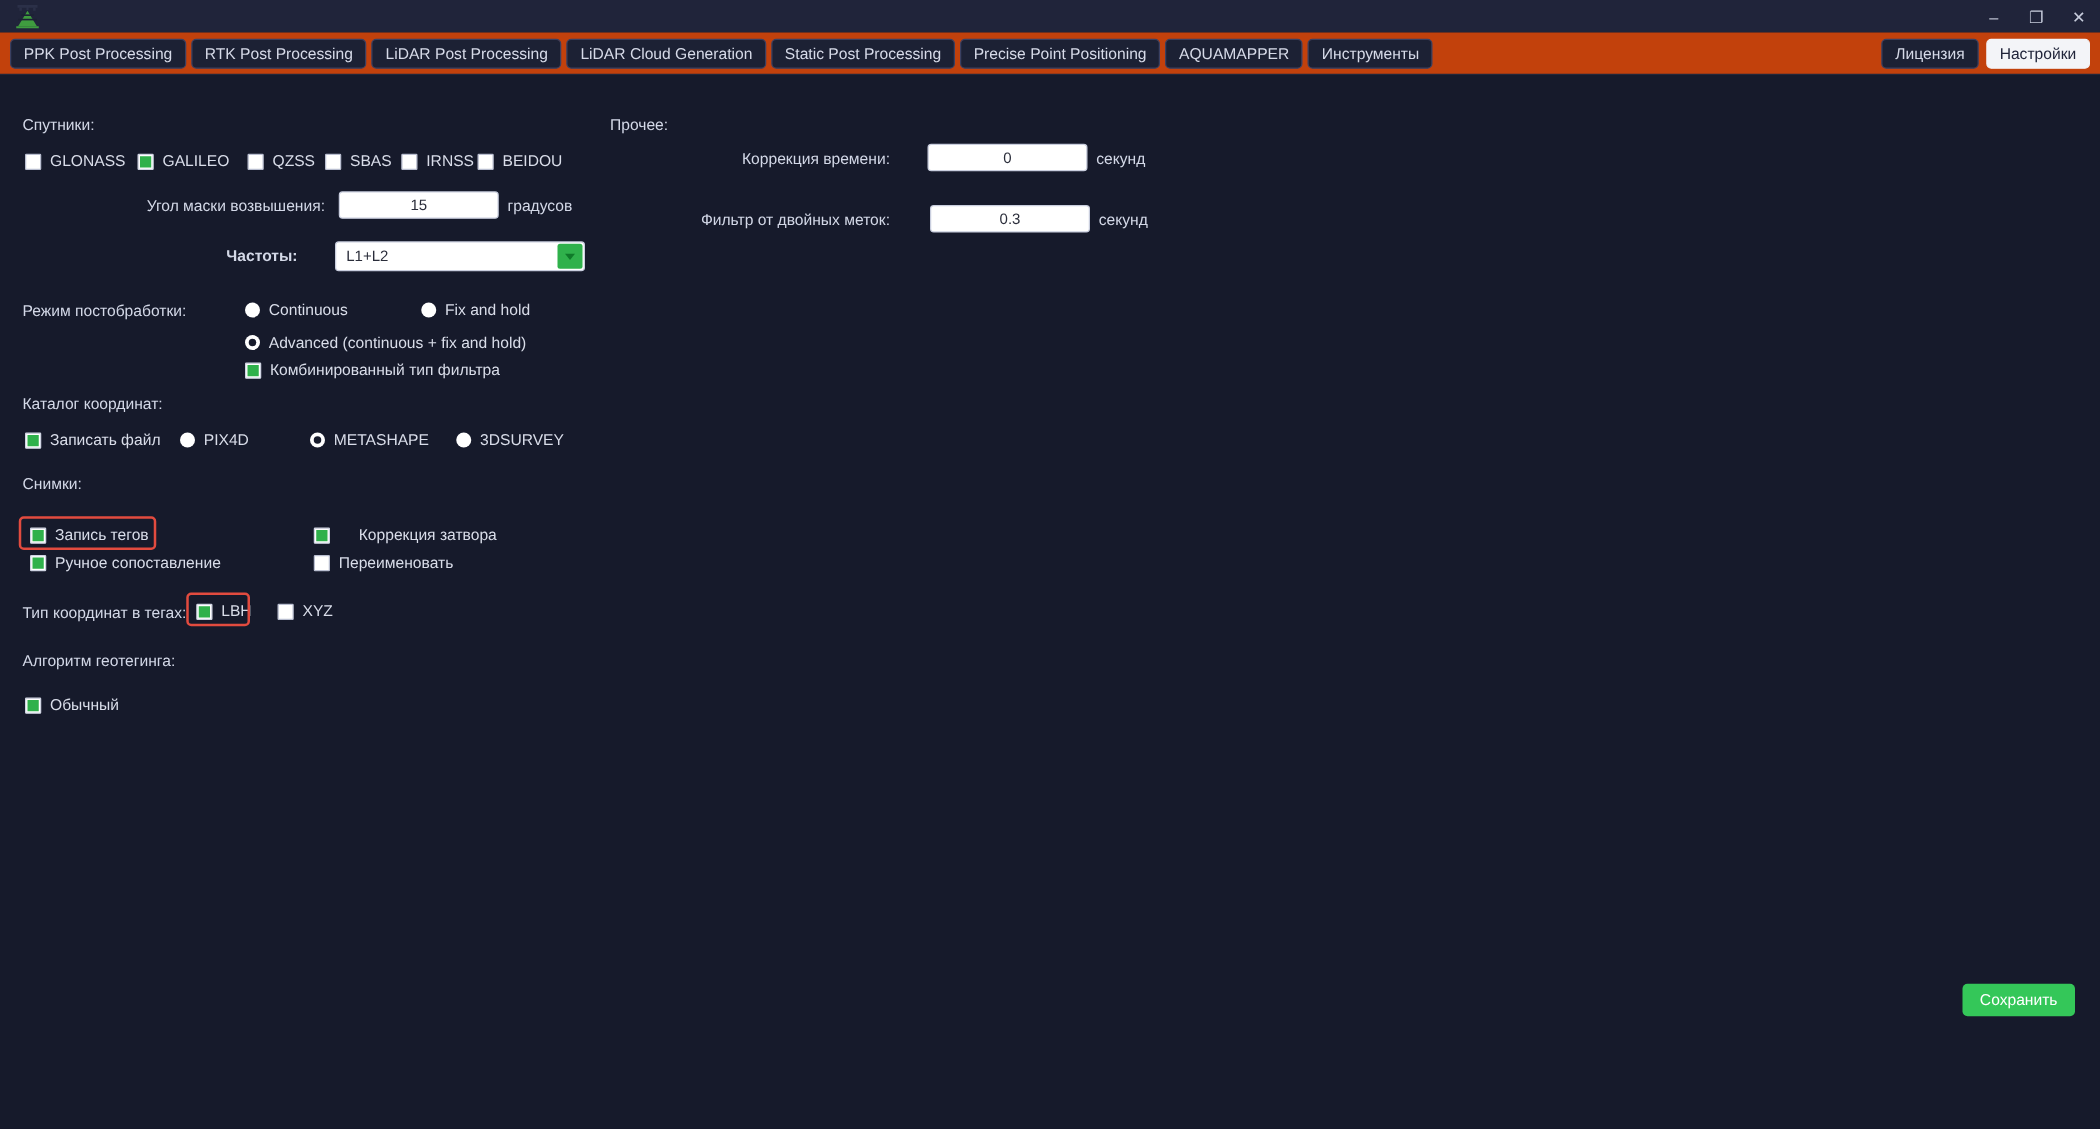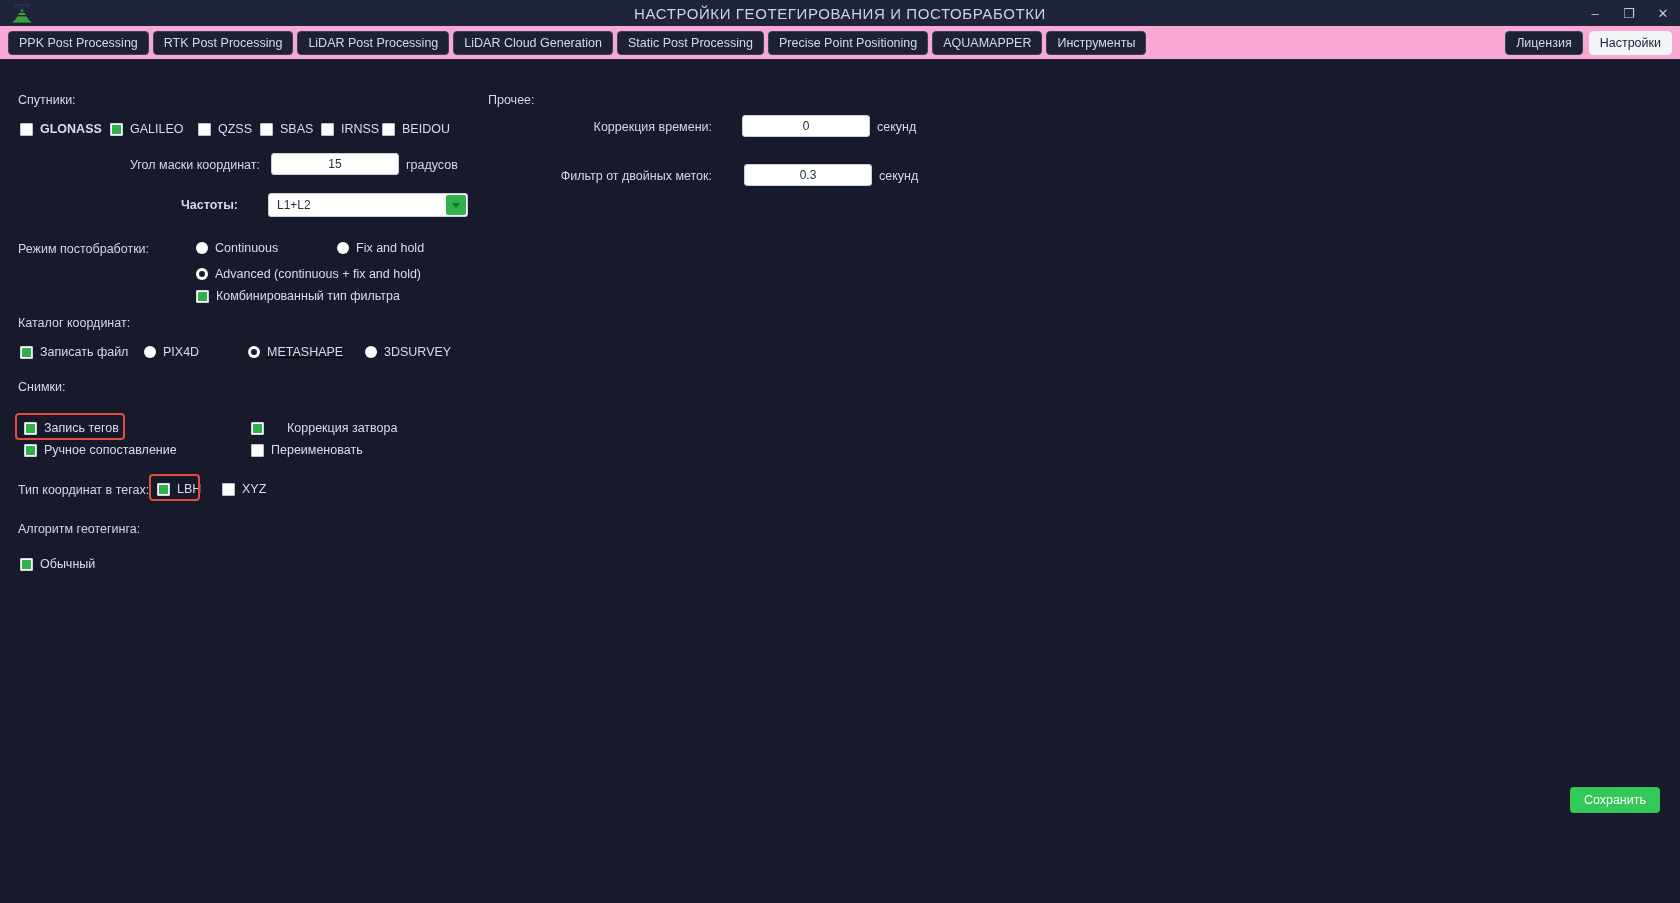--- a/index.html
+++ b/index.html
@@ -32,21 +32,21 @@
     display: flex; align-items: center;
   }
   .win-btn {
     width: 34px; height: 26px; display: flex; align-items: center; justify-content: center;
     color: #c6cbdb; font-size: 13px; line-height: 1; cursor: pointer;
   }
 
   
   .tabbar {
     position: relative; height: 34px; width: 100%;
-    background: #f9a8d4;
+    background: #c2410c;
     display: flex; align-items: center; padding: 0 8px;
     border-bottom: 1px solid #222739;
   }
   .tab {
     height: 24px; padding: 0 10px; margin-right: 4px;
     display: flex; align-items: center;
     border: 1px solid #3a4061; border-radius: 4px;
     background: #1c2134; color: #d6dae8; font-size: 12.5px;
     cursor: pointer; white-space: nowrap;
   }
@@ -165,21 +165,20 @@
         <rect x="3" y="2" width="16" height="2.2" fill="#2b3048"></rect>
         <rect x="4.5" y="4" width="2" height="2.6" fill="#2b3048"></rect>
         <rect x="15.5" y="4" width="2" height="2.6" fill="#2b3048"></rect>
         <rect x="10.2" y="2" width="1.6" height="4" fill="#2b3048"></rect>
         <polygon points="11,6.5 18.5,19 3.5,19" fill="#3f9c3f"></polygon>
         <rect x="3.5" y="13" width="15" height="1.3" fill="#1c2134"></rect>
         <rect x="6" y="9.5" width="10" height="1.3" fill="#1c2134"></rect>
         <rect x="2" y="19" width="18" height="1.6" fill="#3f9c3f"></rect>
       </svg>
     </div>
-    <div class="title-text">НАСТРОЙКИ ГЕОТЕГИРОВАНИЯ И ПОСТОБРАБОТКИ</div>
     <div class="win-controls">
       <div class="win-btn">–</div>
       <div class="win-btn">❐</div>
       <div class="win-btn close">✕</div>
     </div>
   </div>
 
   <div class="tabbar">
     <div class="tab">PPK Post Processing</div>
     <div class="tab">RTK Post Processing</div>
@@ -192,21 +191,21 @@
     <div class="tabbar-right">
       <div class="tab right">Лицензия</div>
       <div class="tab right active-light">Настройки</div>
     </div>
   </div>
 
   <div class="content">
 
     <div class="sec-label" style="left:18px; top:33px;">Спутники:</div>
 
-    <div class="opt" style="left:20px; top:62px;font-weight:bold;">
+    <div class="opt" style="left:20px; top:62px;">
       <span class="cb"></span>
       <span class="lbl">GLONASS</span>
     </div>
     <div class="opt" style="left:110px; top:62px;">
       <span class="cb on"></span>
       <span class="lbl">GALILEO</span>
     </div>
     <div class="opt" style="left:198px; top:62px;">
       <span class="cb"></span>
       <span class="lbl">QZSS</span>
@@ -217,21 +216,21 @@
     </div>
     <div class="opt" style="left:321px; top:62px;">
       <span class="cb"></span>
       <span class="lbl">IRNSS</span>
     </div>
     <div class="opt" style="left:382px; top:62px;">
       <span class="cb"></span>
       <span class="lbl">BEIDOU</span>
     </div>
 
-    <div class="field-label" style="left:20px; top:98px; width:240px;">Угол маски координат:</div>
+    <div class="field-label" style="left:20px; top:98px; width:240px;">Угол маски возвышения:</div>
     <div class="txtinput" style="left:271px; top:93px; width:128px;">15</div>
     <div class="unit" style="left:406px; top:98px;">градусов</div>
 
     <div class="field-label" style="left:20px; top:138px; width:218px;font-weight:bold;">Частоты:</div>
     <div class="selectbox" style="left:268px; top:133px; width:200px;">
       <span class="val">L1+L2</span>
       <span class="arrow"></span>
     </div>
 
     <div class="sec-label" style="left:18px; top:182px;">Режим постобработки:</div>
@@ -256,21 +255,21 @@
     <div class="sec-label" style="left:18px; top:256px;">Каталог координат:</div>
 
     <div class="opt" style="left:20px; top:285px;">
       <span class="cb on"></span>
       <span class="lbl">Записать файл</span>
     </div>
     <div class="opt" style="left:144px; top:285px;">
       <span class="rb"></span>
       <span class="lbl">PIX4D</span>
     </div>
-    <div class="opt" style="left:248px; top:285px;text-decoration:underline;">
+    <div class="opt" style="left:248px; top:285px;">
       <span class="rb on"></span>
       <span class="lbl">METASHAPE</span>
     </div>
     <div class="opt" style="left:365px; top:285px;">
       <span class="rb"></span>
       <span class="lbl">3DSURVEY</span>
     </div>
 
     <div class="sec-label" style="left:18px; top:320px;">Снимки:</div>
 

